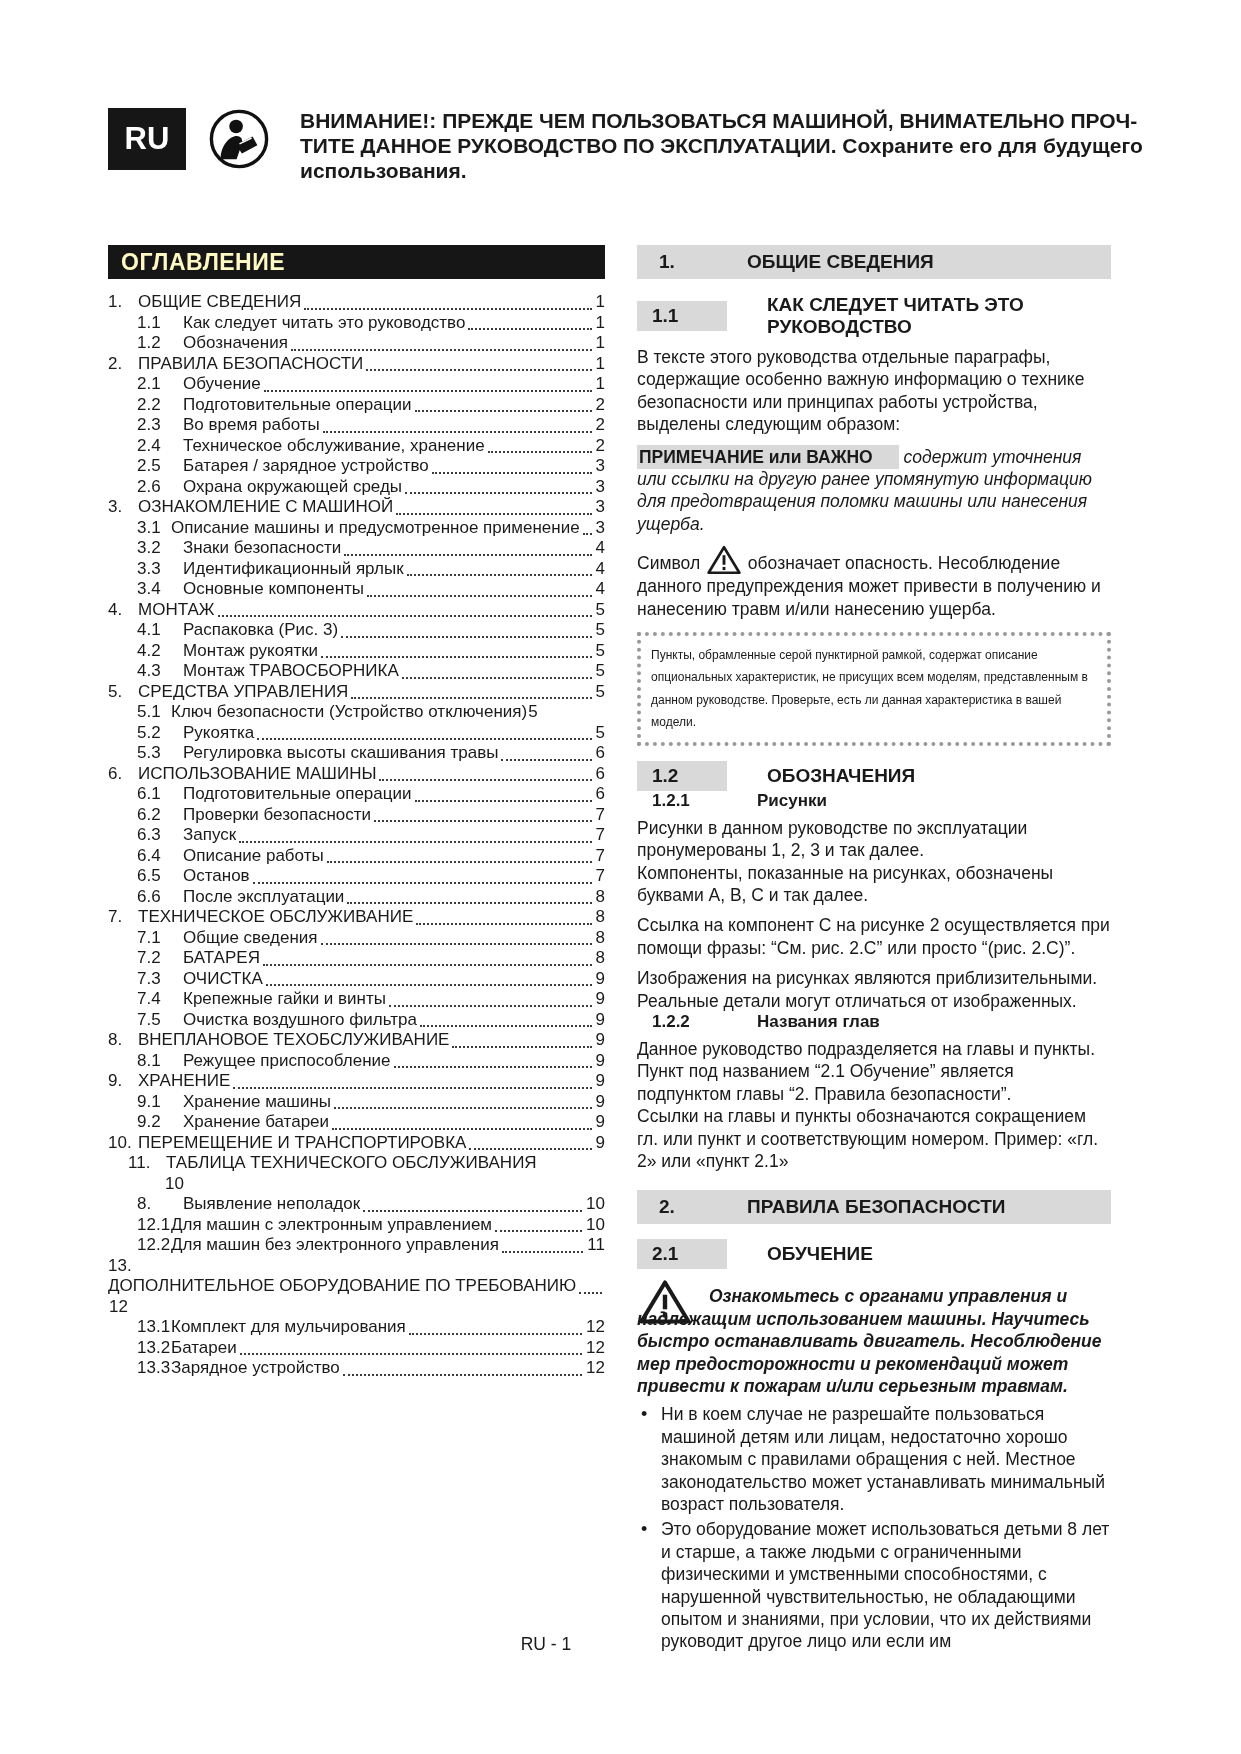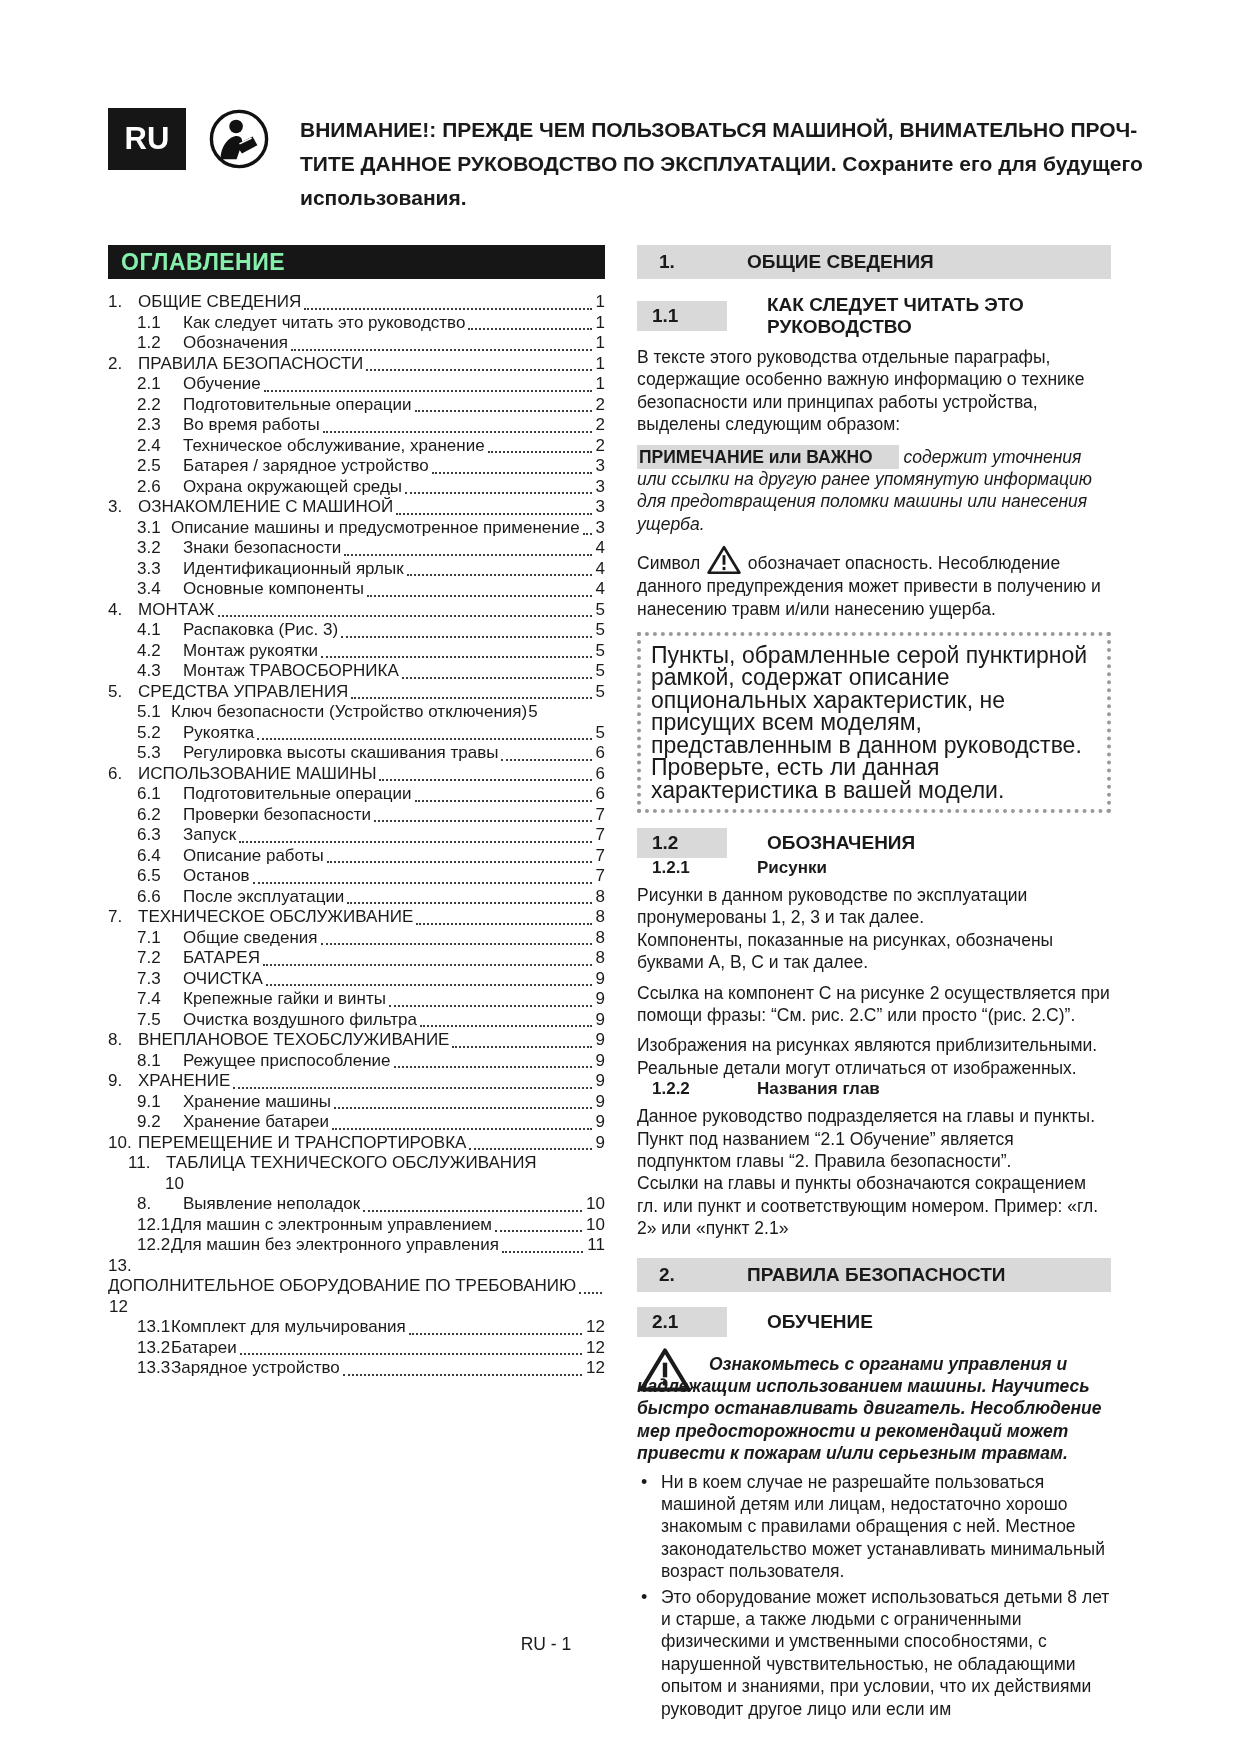--- a/index.html
+++ b/index.html
@@ -18,28 +18,28 @@
   }
   
   .page-header{position:absolute; top:108px; left:108px; width:1003px; display:flex; align-items:flex-start;}
   .ru-badge{
     width:78px; height:62px; background:var(--bar-black); color:#fff;
     font-size:31px; font-weight:bold; display:flex; align-items:center; justify-content:center;
     flex:0 0 auto;
   }
   .manual-icon{width:62px; height:62px; flex:0 0 auto; margin-left:22px;}
   .header-warning{margin-left:30px; font-weight:bold; font-size:21px; line-height:25px;}
-  .header-warning .hl{display:block; white-space:nowrap;margin-top:9px;}
+  .header-warning .hl{display:block; white-space:nowrap;}
   
   .columns{position:absolute; top:245px; left:108px; width:1003px; display:flex;}
   .col-left{width:497px; flex:0 0 auto;}
   .col-right{width:474px; flex:0 0 auto; margin-left:32px;}
   
   .toc-header{
-    background:var(--bar-black); color:#86efac; font-weight:bold; font-size:23px;
+    background:var(--bar-black); color:#fef9c3; font-weight:bold; font-size:23px;
     height:34px; line-height:34px; padding-left:13px; letter-spacing:0.5px;
   }
   .toc-list{margin-top:13px;}
   .toc-row{display:flex; flex-wrap:wrap; align-items:flex-end; font-size:17px; line-height:20.5px;}
   .toc-num{flex:0 0 30px;}
   .toc-label{flex:0 1 auto;}
   .toc-dots{flex:1 1 8px; border-bottom:2.5px dotted #3c3c3c; margin:0 3px 3px 3px; min-width:8px;}
   .toc-page{flex:0 0 auto; padding-left:1px;}
   .lvl2{padding-left:29px;}
   .lvl2 .toc-num{flex:0 0 46px;}
@@ -60,21 +60,21 @@
   .ss-num{flex:0 0 120px; padding-left:15px;}
   .col-right p{font-size:17.5px; line-height:22.4px;}
   .mt8{margin-top:8px;}
   .mt10{margin-top:10px;}
   .note-label{background:var(--bar-gray); font-weight:bold; padding:2px 26px 2px 2px;}
   .note-para em{font-style:italic;}
   .sym-icon{width:34px; height:30px; vertical-align:-6px; margin:0 2px;}
   .dotted-box{
     border:4px dotted var(--dots); padding:8px 10px; margin-top:12px;
   }
-  .dotted-box p{font-size:23px; line-height:22.4px;}
+  .dotted-box p{font-size:12px; line-height:22.4px;}
   .warn-para{position:relative; margin-top:16px;}
   .warn-tri{position:absolute; top:-6px; left:2px; width:52px; height:46px;}
   .warn-text{font-weight:bold; font-style:italic; text-indent:72px; line-height:24.6px;}
   .bullet-list{list-style:none; margin-top:6px;}
   .bullet-list li{
     font-size:17.5px; line-height:22.4px; padding-left:24px; position:relative; margin-top:3px;
   }
   .bullet-list li::before{
     content:"•"; position:absolute; left:4px; top:0; font-size:18px;
   }

